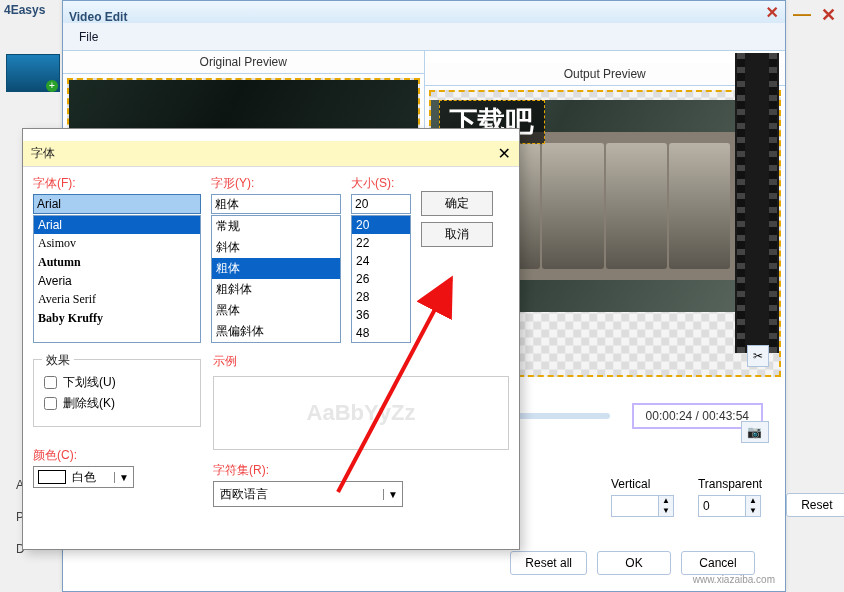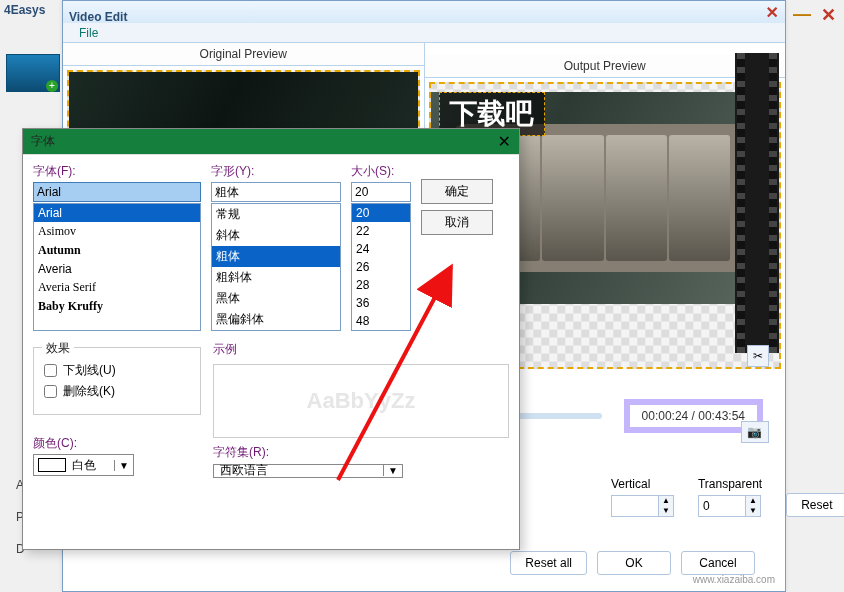--- a/index.html
+++ b/index.html
@@ -1,63 +1,63 @@
 <!DOCTYPE html>
 <html><head>
 <meta charset="utf-8">
 <style>
 * { box-sizing: border-box; margin: 0; padding: 0; font-family: "Microsoft YaHei", Tahoma, Arial, sans-serif; font-size: 12px; }
 body { background: #f0f0f0; width: 844px; height: 592px; overflow: hidden; position: relative; }
 .main-titlebar { height: 22px; background: linear-gradient(#e8f2fb, #d4e6f7); display: flex; align-items: center; padding: 0 6px; color: #2b4d74; font-weight: bold; justify-content: space-between; }
 .main-titlebar .title { font-size: 12px; margin-top: 9px; }
 .main-titlebar .close { color: #c0392b; font-size: 16px; font-weight: bold; cursor: pointer; }
-.main-menubar { height: 20px; background: #eef4fa; display: flex; align-items: center; padding: 0 6px; color: #0f766e; border-bottom: 1px solid #b7d2eb; }
+.main-menubar { height: 28px; background: #eef4fa; display: flex; align-items: center; padding: 0 6px; color: #0f172a; border-bottom: 1px solid #b7d2eb; }
 .main-menubar .menu-item { padding: 0 10px; }
 .app-prefix { position: absolute; left: 4px; top: 3px; color: #2b4d74; font-weight: bold; z-index: 0; }
 
 .preview-row { display: flex; height: 330px; }
 .preview-col { flex: 1; display: flex; flex-direction: column; border-right: 1px solid #b7d2eb; }
 .preview-col:last-child { border-right: none; margin-top: 12px; }
 .preview-header { text-align: center; padding: 4px 0; color: #333; background: #fdfdfd; border-bottom: 1px solid #b7d2eb; }
 .preview-body { flex: 1; margin: 4px; border: 2px dashed #e6a800; background:
   repeating-conic-gradient(#f4f4f4 0 25%, #ddd 0 50%) 50% / 16px 16px; position: relative; overflow: hidden; }
 .video-frame { position: absolute; left: 0; top: 0; right: 0; height: 55%; background: linear-gradient(120deg, #1b2a24 0%, #0d1512 40%, #202e28 100%); }
 .output-frame { position: absolute; left: 0; top: 8px; right: 0; height: 75%; background: linear-gradient(120deg, #4a5a52 0%, #2c3a33 30%, #5c6a62 100%); display: flex; align-items: center; justify-content: center; }
 .output-frame .phone { width: 88%; height: 70%; background: #867e72; border-radius: 14px; display: flex; align-items: center; justify-content: center; gap: 2px; }
 .output-frame .phone div { width: 20%; height: 85%; background: linear-gradient(#b9b3a7, #5a564d); border-radius: 3px; }
 .watermark-text { position: absolute; left: 8px; top: 8px; background: rgba(0,0,0,.6); color: #fff; font-family: "SimSun", serif; font-size: 28px; font-weight: bold; padding: 2px 10px; border: 1px dashed #e6a800; }
 
 .timeline { height: 70px; margin: 0 6px; display: flex; align-items: center; justify-content: flex-end; gap: 12px; }
-.time-display { border: 6px solid #c4b5fd; padding: 4px 12px; background: #fff; color: #333; }
+.time-display { border: 2px solid #c4b5fd; padding: 4px 12px; background: #fff; color: #333; }
 .slider-track { flex: 1; height: 6px; background: #cfe0f1; border-radius: 3px; position: relative; margin-right: 10px; }
 .slider-knob { position: absolute; left: 0; top: -4px; width: 10px; height: 14px; background: #5a8ec6; border-radius: 2px; }
 .scissors-btn { width: 22px; height: 22px; border: 1px solid #b0c4de; background: #eef4fa; text-align: center; line-height: 20px; margin-left: auto; }
 .camera-btn { width: 28px; height: 22px; border: 1px solid #b0c4de; background: #eef4fa; text-align: center; line-height: 20px; }
 .wm-btn { border: 1px solid #b0c4de; background: #fff; padding: 4px 14px; border-radius: 3px; }
 .wm-spin { display: inline-flex; align-items: center; border: 1px solid #b0c4de; background: #fff; }
 .wm-spin input { border: none; width: 46px; padding: 3px 4px; outline: none; }
 .wm-spin .spin-btns { display: flex; flex-direction: column; border-left: 1px solid #b0c4de; }
 .wm-spin .spin-btns span { font-size: 8px; line-height: 8px; padding: 1px 3px; background: #eef4fa; }
 
 .bottom-buttons { position: absolute; right: 30px; bottom: 16px; display: flex; gap: 10px; }
 .bottom-buttons .wm-btn { min-width: 74px; }
 
 
 .font-dialog { position: absolute; left: 22px; top: 128px; width: 498px; height: 422px; background: #fff; border: 1px solid #888; box-shadow: 4px 4px 10px rgba(0,0,0,.2); z-index: 5; }
-.dlg-titlebar { height: 26px; display: flex; align-items: center; justify-content: space-between; padding: 0 8px; background: #15803d; border-bottom: 1px solid #ddd; }
+.dlg-titlebar { height: 26px; display: flex; align-items: center; justify-content: space-between; padding: 0 8px; background: #fef9c3; border-bottom: 1px solid #ddd; margin-top: 12px; }
 .dlg-titlebar .title { font-size: 12px; color: #222; }
 .dlg-close { font-size: 16px; cursor: pointer; }
 .dlg-body { padding: 8px 10px; position: relative; height: calc(100% - 26px); }
 
 .row1 { display: flex; gap: 10px; }
 .col-font { width: 168px; }
 .col-style { width: 130px; }
 .col-size { width: 60px; }
 .col-btns { width: 72px; display: flex; flex-direction: column; gap: 6px; margin-top: 16px; }
-.field-label { margin-bottom: 2px; color: #701a75; }
+.field-label { margin-bottom: 2px; color: #ef4444; }
 .text-input { width: 100%; border: 1px solid #7a9ec4; padding: 2px 3px; background: #fff; }
 .text-input.selected { background: #a6cdf2; border: 1px solid #3d7ab6; }
 .listbox { width: 100%; height: 128px; border: 1px solid #7a9ec4; overflow-y: scroll; background: #fff; margin-top: 1px; }
 .listbox .opt { padding: 2px 4px; cursor: default; white-space: nowrap; }
 .listbox .opt.sel { background: #0a64c8; color: #fff; }
 .dlg-btn { border: 1px solid #888; background: #f4f4f4; padding: 3px 0; text-align: center; }
 
 .row2 { display: flex; gap: 12px; margin-top: 10px; }
 .effects { width: 168px; }
 .sample-col { flex: 1; }
@@ -67,22 +67,22 @@
 .chk-row input { width: 13px; height: 13px; }
 .sample-box { border: 1px solid #ccc; height: 74px; display: flex; align-items: center; justify-content: center; margin-top: 6px; }
 .sample-text { color: #e6e6e6; font-size: 22px; font-weight: bold; }
 
 .color-row { margin-top: 20px; }
 .color-combo { display: inline-flex; align-items: center; border: 1px solid #888; background: #fff; height: 22px; }
 .color-swatch { width: 28px; height: 14px; background: #fff; border: 1px solid #000; margin: 0 4px; }
 .color-combo .txt { padding: 0 18px 0 2px; }
 .color-combo .dd { border-left: 1px solid #888; padding: 0 4px; font-size: 10px; }
 
-.charset-row { margin-top: 6px; }
-.charset-combo { display: inline-flex; align-items: center; border: 1px solid #888; background: #fff; height: 14px; width: 190px; justify-content: space-between; }
+.charset-row { margin-top: 12px; }
+.charset-combo { display: inline-flex; align-items: center; border: 1px solid #888; background: #fff; height: 26px; width: 190px; justify-content: space-between; }
 .charset-combo .txt { padding: 0 6px; }
 .charset-combo .dd { border-left: 1px solid #888; padding: 0 4px; font-size: 10px; }
 
 
 .arrow { position: absolute; left: 310px; top: 100px; width: 140px; height: 230px; pointer-events: none; z-index: 6; }
 .arrow svg { width: 100%; height: 100%; overflow: visible; }
 
 
 .filmstrip { position: absolute; right: 6px; top: 52px; width: 44px; height: 300px; background: #1a1a1a; z-index: 0; }
 .filmstrip::before, .filmstrip::after { content: ""; position: absolute; top: 0; bottom: 0; width: 8px; background: repeating-linear-gradient(#444 0 6px, #111 6px 14px); }

